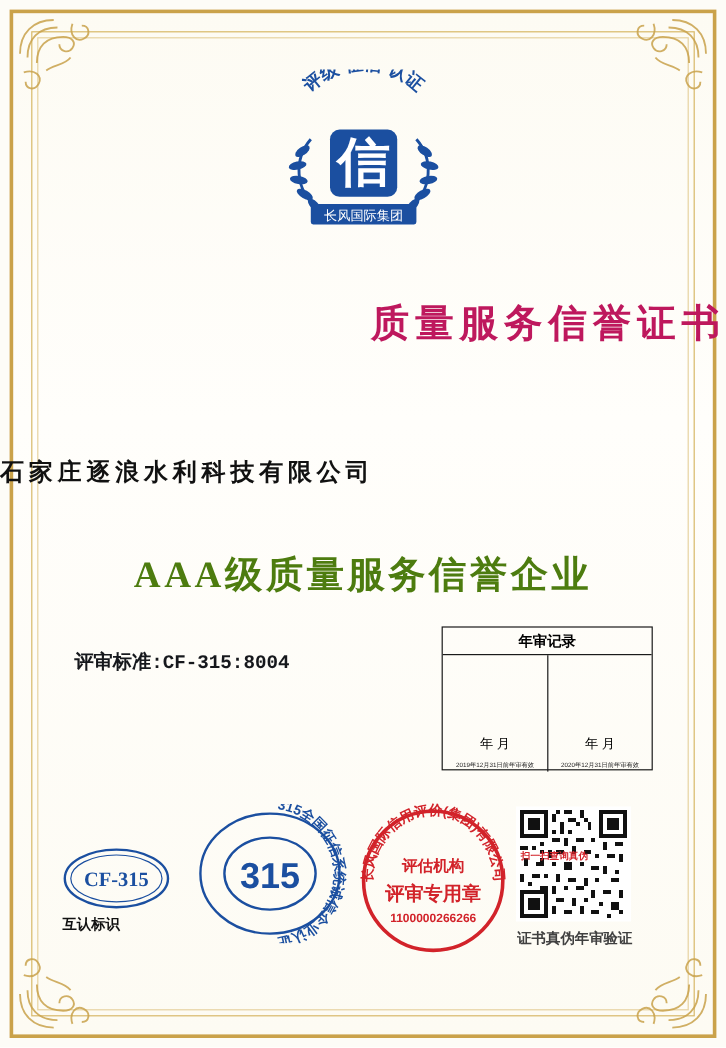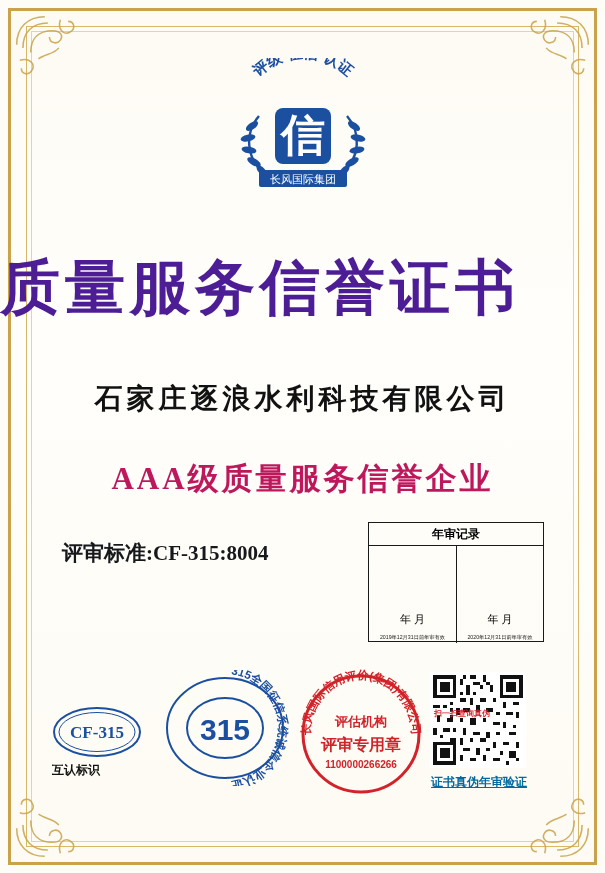--- a/index.html
+++ b/index.html
@@ -69,70 +69,69 @@
     width: 176px;
     height: 140px;
     position: relative;
   }
 
   
   .main-title {
     position: absolute;
     left: 0; right: 0;
     top: 248px;
-    text-align: left;
-    font-family: "Liberation Sans", sans-serif;
-    font-weight: bold;
-    font-size: 60px;
+    text-align: right;
+    font-family: "Liberation Sans", sans-serif;
+    font-weight: bold;
+    font-size: 32px;
     letter-spacing: 5px;
-    color: #4c1d95;
+    color: #be185d;
   }
   .credit-code {
     position: absolute;
     right: 60px;
     top: 315px;
     font-family: "Liberation Sans", sans-serif;
     font-weight: bold;
     font-size: 16px;
     color: #1a1a1a;
     letter-spacing: .5px;
   }
 
   
   .company {
     position: absolute;
     left: 0; right: 0;
     top: 380px;
-    text-align: center;
-    font-family: "Liberation Sans", sans-serif;
-    font-weight: bold;
-    font-size: 28px;
+    font-family: "Liberation Sans", sans-serif;
+    font-weight: bold;
+    font-size: 20px;
     letter-spacing: 4px;
     color: #111;
   }
   .award {
     position: absolute;
     left: 0; right: 0;
     top: 458px;
     text-align: center;
     font-family: "Liberation Serif", serif;
     font-weight: bold;
     font-size: 31px;
     letter-spacing: 3px;
-    color: #be185d;
+    color: #4d7c0f;
   }
 
   
   .details {
     position: absolute;
     left: 62px;
     top: 540px;
-    font-family: Liberation Serif, serif;
-    font-weight: bold;
-    font-size: 21px;
+    font-family: Liberation Mono, monospace;
+    font-weight: bold;
+    font-size: 16px;
     color: #16181c;
     line-height: 26px;
   }
   .details div { white-space: nowrap; }
 
   
   .review-box {
     position: absolute;
     left: 368px;
     top: 522px;
@@ -221,22 +220,21 @@
   }
   .qr-label {
     position: absolute;
     left: 414px;
     top: 774px;
     width: 130px;
     text-align: center;
     font-size: 12px;
     font-weight: bold;
     font-family: "Liberation Sans", sans-serif;
-    color: #0369a1;
-    text-decoration: underline;
+    color: #404040;
   }
   .qr-overlay {
     position: absolute;
     left: 434px;
     top: 708px;
     width: 88px;
     text-align: left;
     font-size: 8px;
     color: #d2232a;
     font-family: "Liberation Sans", sans-serif;

